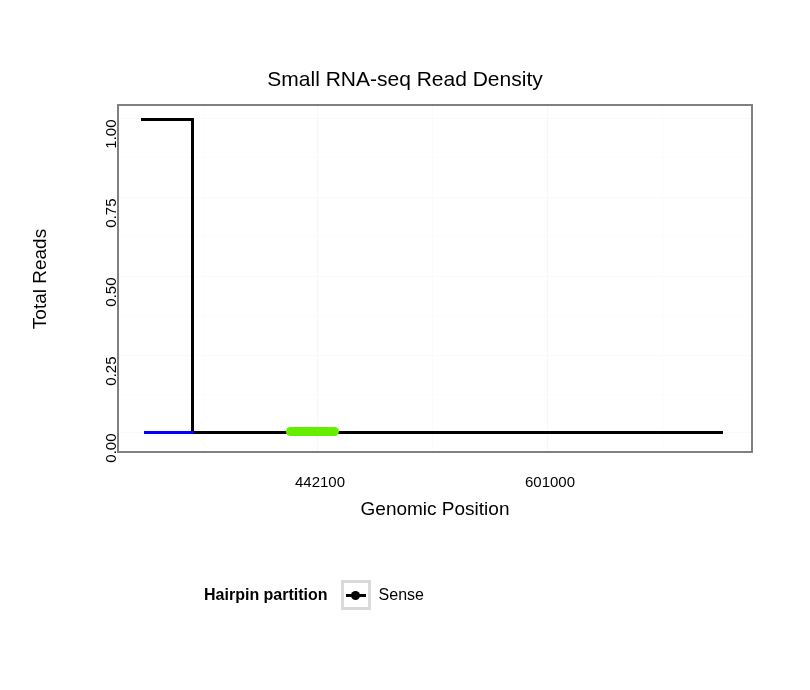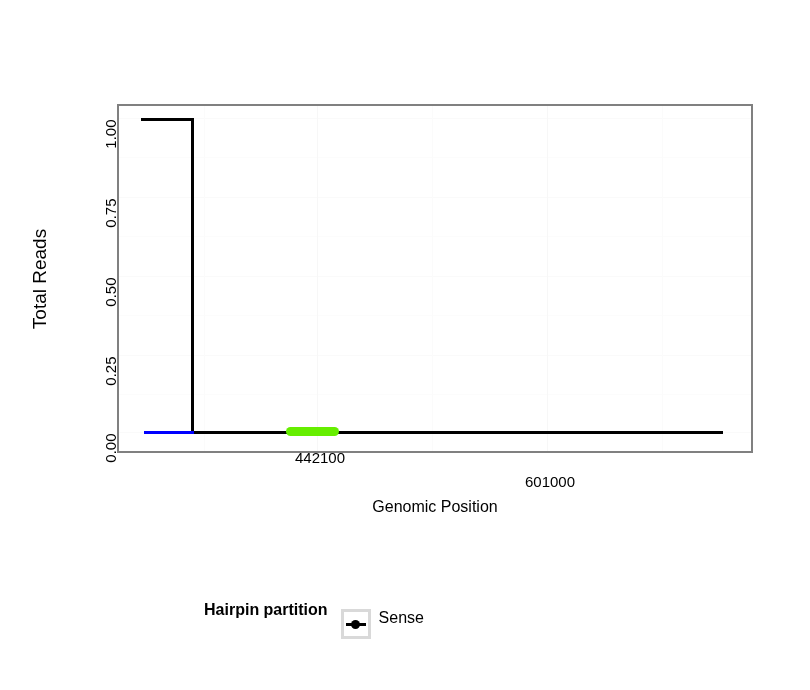--- a/index.html
+++ b/index.html
@@ -136,21 +136,21 @@
     font-size: 19px;
     white-space: nowrap;
     transform: translate(-50%, -50%) rotate(-90deg);
   }
   .axis-title-x {
     position: absolute;
     left: 117px;
     top: 498px;
     width: 636px;
     text-align: center;
-    font-size: 16px;
+    font-size: 19px;
     white-space: nowrap;
   }
 
   
   .legend {
     position: absolute;
     left: 0;
     top: 580px;
     width: 642px;
     display: flex;
@@ -160,22 +160,22 @@
   }
   .legend-title {
     font-size: 16px;
     font-weight: bold;
     color: #000000;
     margin-right: 13px;
     white-space: nowrap;
   }
   .legend-item {
     display: flex;
+    align-items: center;
     margin-right: 6px;
-    margin-top: 29px;
   }
   .legend-key {
     position: relative;
     width: 30px;
     height: 30px;
     box-sizing: border-box;
     border: 3px solid #d9d9d9;
     background: #ffffff;
     flex: 0 0 auto;
   }
@@ -203,20 +203,21 @@
     margin-left: 8px;
     margin-right: 8px;
     white-space: nowrap;
   }
 </style>
 </head>
 <body>
 
 <div id="figure">
 
+  <div class="plot-title">Small RNA-seq Read Density</div>
 
   <div class="axis-title-y">
     <span>Total Reads</span>
   </div>
 
   <div>
     <div class="ylab-wrap" style="left:110px; top:120px;">
       <div class="ylab" style="top:-9px;">1.00</div>
     </div>
     <div class="ylab-wrap" style="left:110px; top:199px;">
@@ -263,21 +264,21 @@
       </div>
 
       <div class="series-layer">
         <div class="seg-mature" style="left:167px; top:321px; width:53px; background:#66EE00;"></div>
       </div>
 
     </div>
   </div>
 
   <div>
-    <div class="xlab" style="left:265px; top:449px; width:110px;">442100</div>
+    <div class="xlab" style="left:265px; top:473px; width:110px;">442100</div>
     <div class="xlab" style="left:495px; top:473px; width:110px;">601000</div>
   </div>
 
   <div class="axis-title-x">Genomic Position</div>
 
   <div class="legend">
     <div class="legend-title">Hairpin partition</div>
 
     <div class="legend-item">
       <div class="legend-key">

